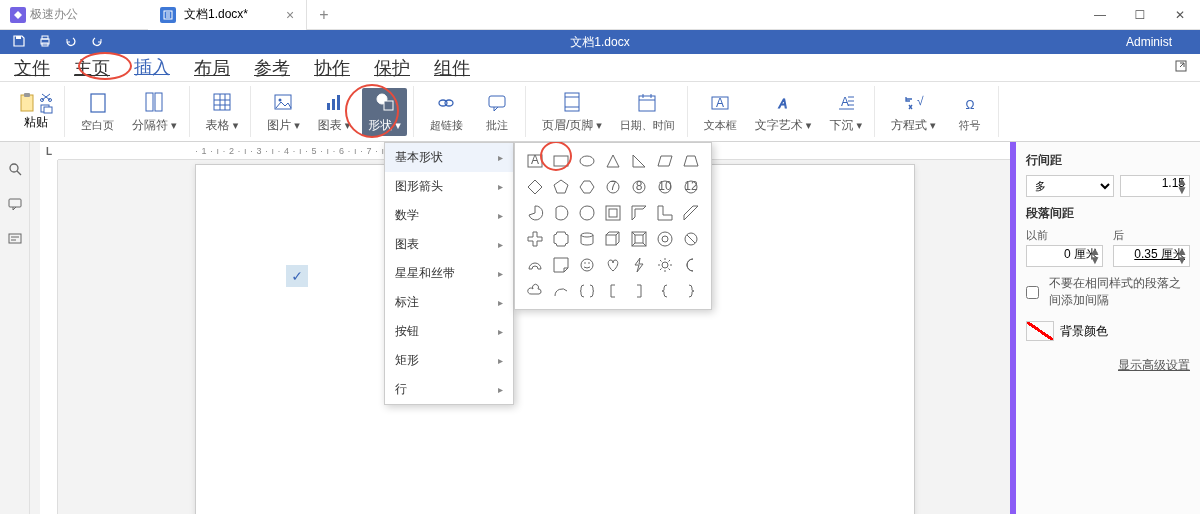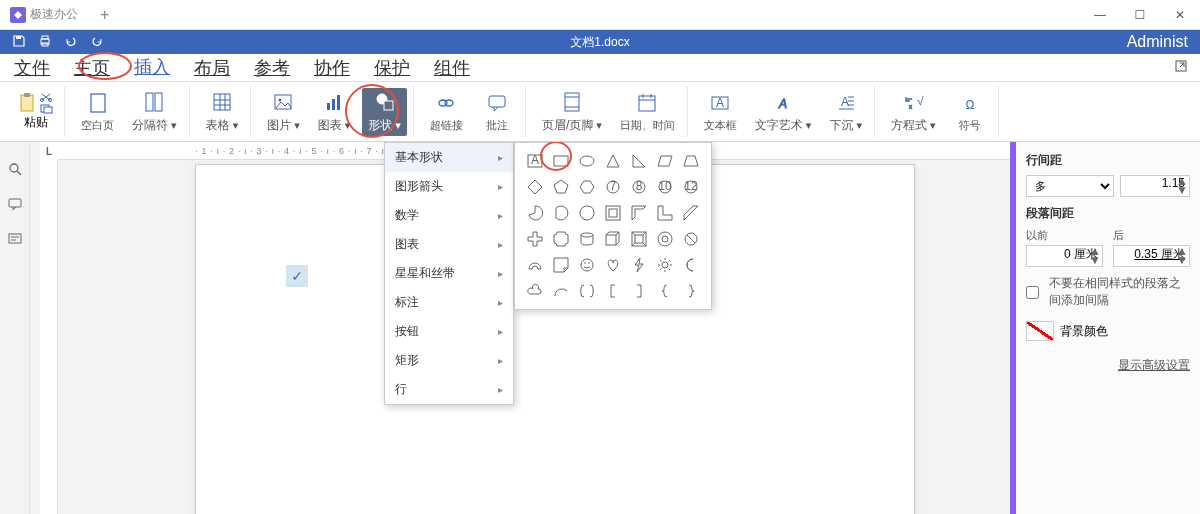--- a/index.html
+++ b/index.html
@@ -12,21 +12,21 @@
 .tab-icon { width: 16px; height: 16px; background: #3e78d6; border-radius: 2px; display: flex; align-items: center; justify-content: center; }
 .tab-close { color: #888; cursor: pointer; font-size: 14px; margin-left: 30px; }
 .tab-add { padding: 0 12px; color: #888; font-size: 16px; cursor: pointer; }
 .win-controls { margin-left: auto; display: flex; }
 .win-controls div { width: 40px; height: 30px; display: flex; align-items: center; justify-content: center; cursor: pointer; color: #555; }
 
 .bluebar { height: 24px; background: #3a65b8; color: #fff; display: flex; align-items: center; position: relative; }
 .bluebar-left { display: flex; gap: 12px; padding: 0 12px; }
 .bluebar-left .qbtn { cursor: pointer; }
 .bluebar-title { position: absolute; left: 50%; transform: translateX(-50%); font-size: 12px; }
-.bluebar-right { margin-left: auto; padding-right: 12px; font-size: 16px; }
+.bluebar-right { margin-left: auto; padding-right: 28px; font-size: 12px; }
 
 .menubar { height: 28px; background: #fff; display: flex; align-items: center; padding: 0 12px; gap: 20px; border-bottom: 1px solid #e0e0e0; position: relative; }
 .menubar .mitem { cursor: pointer; color: #333; font-size: 18px; padding: 4px 2px; text-decoration: underline; }
 .menubar .mitem.active { border-bottom: 2px solid #3a65b8; color: #3a65b8; }
 .menu-circle1 { position: absolute; left: 78px; top: -2px; width: 54px; height: 28px; border: 2px solid #e74c3c; border-radius: 50%; pointer-events: none; }
 .popout-icon { margin-left: auto; color: #555; cursor: pointer; }
 
 .ribbon { height: 60px; background: #fff; display: flex; align-items: center; padding: 4px 8px; border-bottom: 1px solid #d4d4d4; gap: 4px; position: relative; }
 .ribbon-group { display: flex; align-items: center; height: 100%; padding: 0 6px; border-right: 1px solid #e8e8e8; gap: 6px; }
 .ribbon-group:last-child { border-right: none; }
@@ -79,20 +79,32 @@
 <body>
 
 <div class="titlebar">
   <div class="app-branding">
     <div class="app-icon">
       <svg width="10" height="10" viewBox="0 0 10 10">
           <path d="M1 5 L5 1 L9 5 L5 9 Z" fill="#fff"></path>
         </svg>
     </div>
     <span>极速办公</span>
+  </div>
+  <div class="tab">
+    <div class="tab-icon">
+      <svg width="10" height="10" viewBox="0 0 10 10">
+          <rect x="1" y="1" width="8" height="8" fill="none" stroke="#fff" stroke-width="1"></rect>
+          <line x1="3" y1="3" x2="7" y2="3" stroke="#fff"></line>
+          <line x1="3" y1="5" x2="7" y2="5" stroke="#fff"></line>
+          <line x1="3" y1="7" x2="7" y2="7" stroke="#fff"></line>
+        </svg>
+    </div>
+    <span>文档1.docx*</span>
+    <span class="tab-close">×</span>
   </div>
   <div class="tab-add">+</div>
   <div class="win-controls">
     <div>—</div>
     <div>☐</div>
     <div>✕</div>
   </div>
 </div>
 
 <div class="bluebar">

